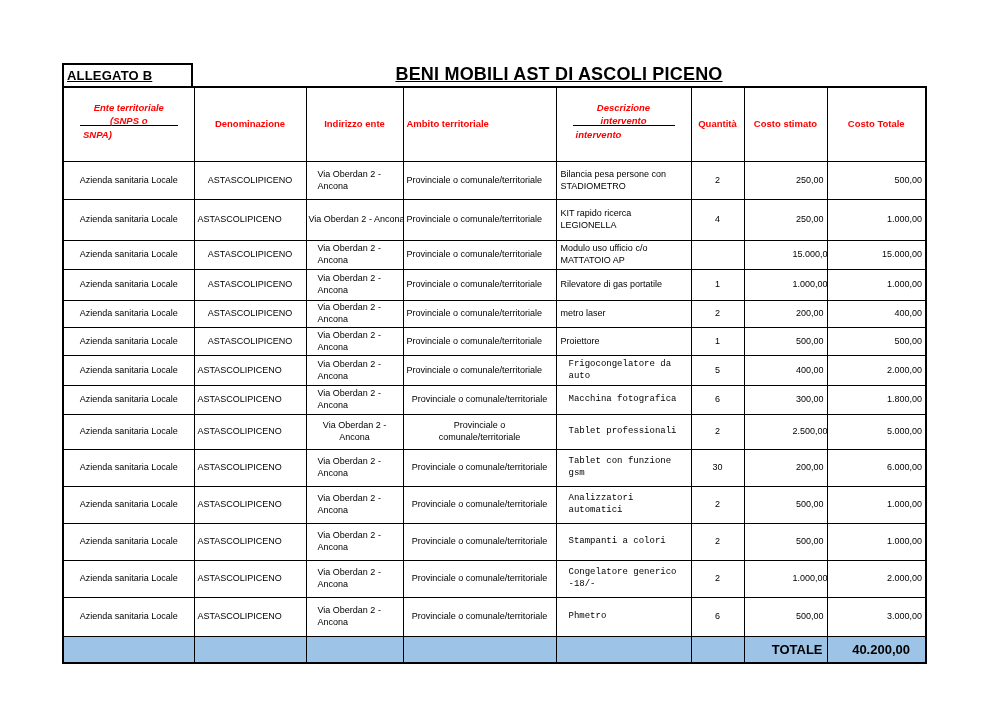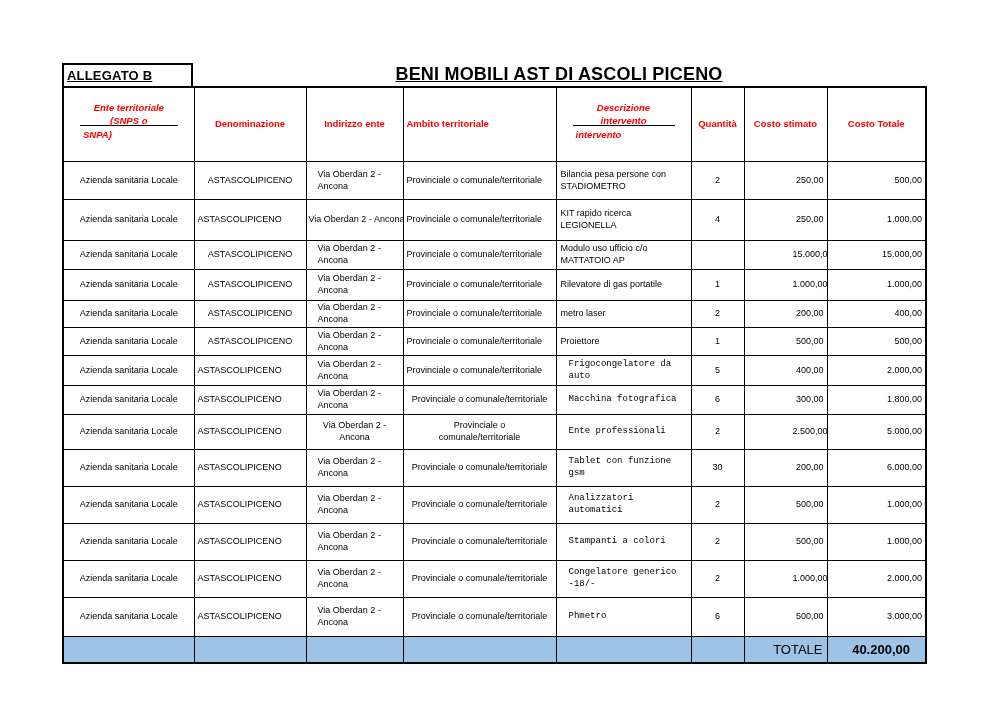--- a/index.html
+++ b/index.html
@@ -50,21 +50,21 @@
   td.addr-c{text-align:center;padding:0 5px;}
   td.amb-l{text-align:left;}
   td.amb-c{text-align:center;}
   td.amb-c .narrow{display:inline-block;max-width:106px;}
   td.desc{text-align:left;padding-left:4px;padding-right:2px;}
   td.desc.ind{padding-left:12px;font-family:Liberation Mono, monospace;}
   td.qty{text-align:center;}
   td.money{text-align:right;padding-right:3px;padding-left:48px;}
   tfoot tr{height:26px;}
   tfoot td{background:var(--blue);}
-  td.tlabel{font-size:13px;font-weight:normal;text-align:right;padding-right:4px;}
+  td.tlabel{font-size:13px;font-weight:bold;text-align:right;padding-right:4px;}
   td.tvalue{font-size:13px;font-weight:bold;text-align:right;padding-right:15px;}
 </style>
 </head>
 <body>
 
 <div class="sheet">
   <div class="toprow">
     <div class="allegato">ALLEGATO B</div>
     <div class="title">BENI MOBILI AST DI ASCOLI PICENO</div>
   </div>
@@ -177,21 +177,21 @@
           <td class="desc ind">Macchina fotografica</td>
           <td class="qty">6</td>
           <td class="money">300,00</td>
           <td class="money">1.800,00</td>
         </tr>
         <tr style="height: 35px;">
           <td class="ente">Azienda sanitaria Locale</td>
           <td class="den-l">ASTASCOLIPICENO</td>
           <td class="addr-c">Via Oberdan 2 - Ancona</td>
           <td class="amb-c"><span class="narrow">Provinciale o comunale/territoriale</span></td>
-          <td class="desc ind">Ente professionali</td>
+          <td class="desc ind">Tablet professionali</td>
           <td class="qty">2</td>
           <td class="money">2.500,00</td>
           <td class="money">5.000,00</td>
         </tr>
         <tr style="height: 37px;">
           <td class="ente">Azienda sanitaria Locale</td>
           <td class="den-l">ASTASCOLIPICENO</td>
           <td class="addr">Via Oberdan 2 - Ancona</td>
           <td class="amb-c">Provinciale o comunale/territoriale</td>
           <td class="desc ind">Tablet con funzione gsm</td>

